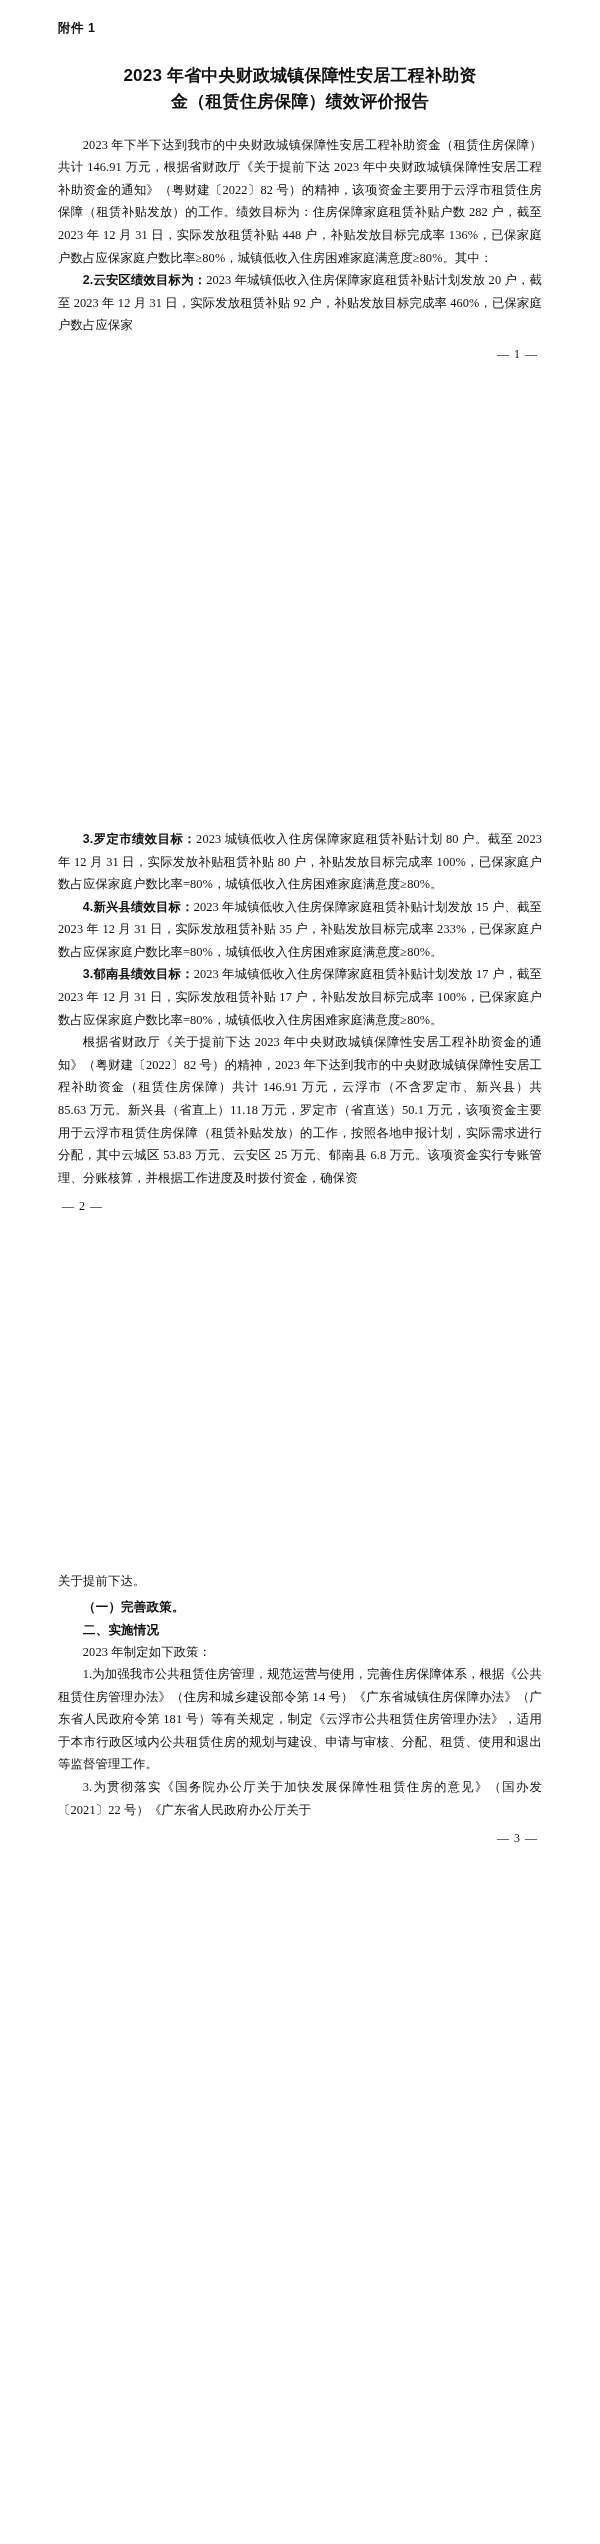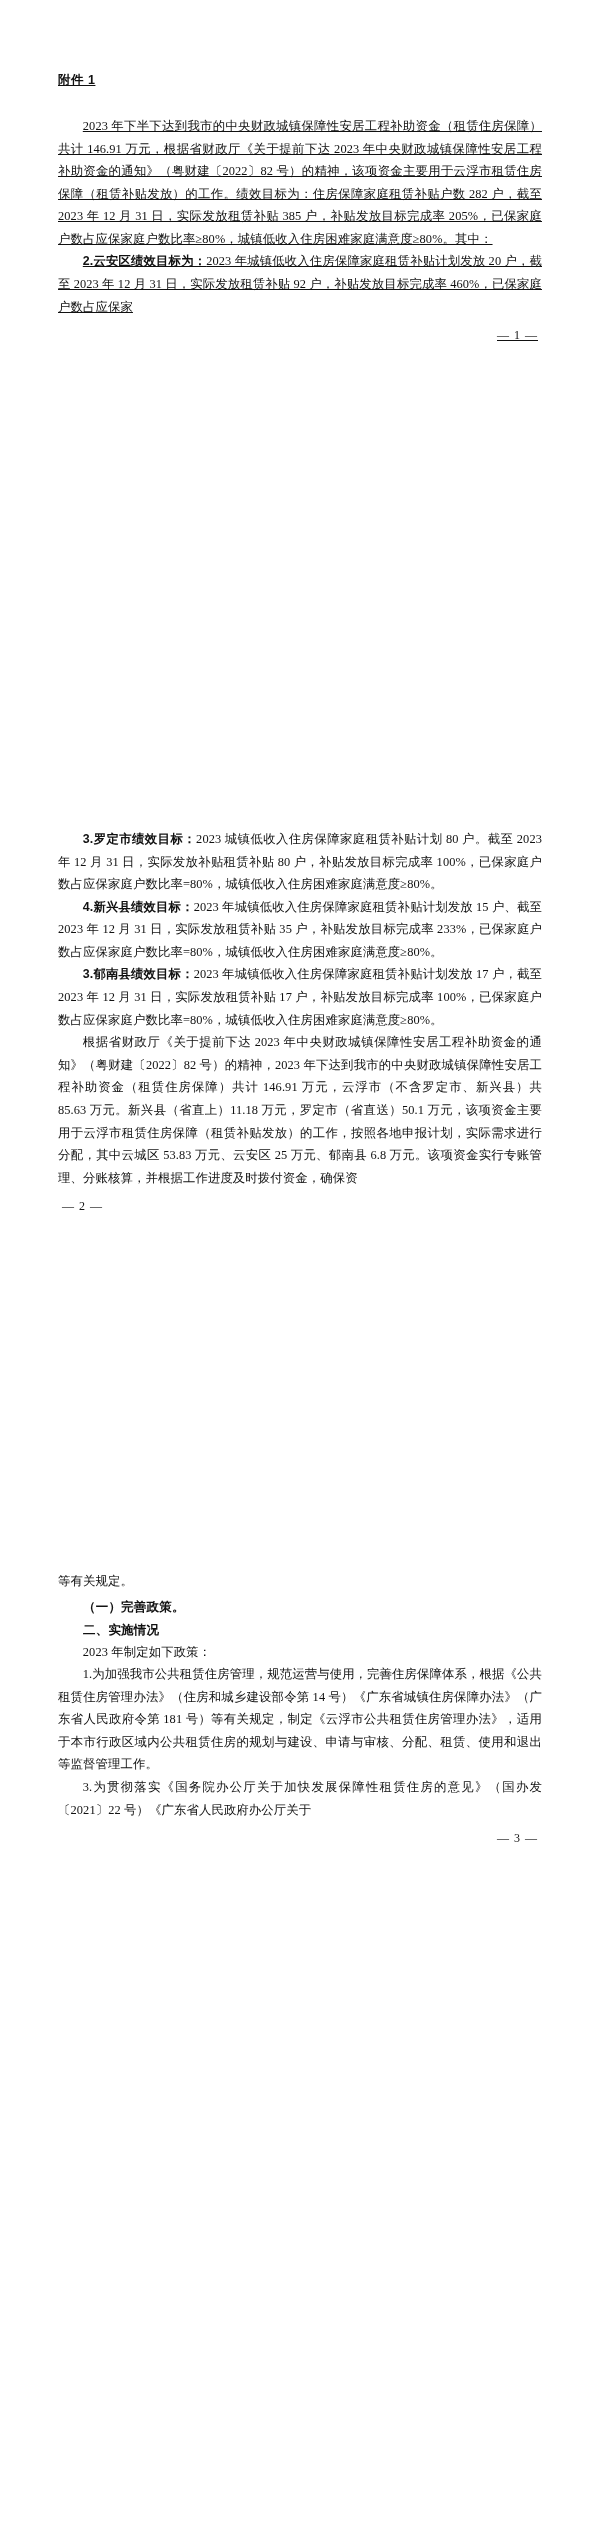--- a/index.html
+++ b/index.html
@@ -11,21 +11,21 @@
     width: 600px;
     font-family: "Liberation Serif", "DejaVu Serif", serif;
     color: #111111;
   }
   .page {
     width: 600px;
     box-sizing: border-box;
     position: relative;
   }
   
-  .page-1 { padding: 72px 58px 0 58px; height: 742px; text-decoration: underline; }
+  .page-1 { padding: 20px 58px 0 58px; height: 742px; }
   .page-2 { padding: 86px 58px 0 58px; height: 742px; }
   .page-3 { padding: 86px 58px 0 58px; height: 742px; }
 
   .attachment-label {
     font-family: "Liberation Sans", "DejaVu Sans", sans-serif;
     font-weight: bold;
     font-size: 12.5px;
     letter-spacing: 0.5px;
     margin-bottom: 26px;
   }
@@ -73,23 +73,27 @@
   }
   .page-num.right { text-align: right; padding-right: 4px; }
   .page-num.left  { text-align: left;  padding-left: 4px; }
 </style>
 </head>
 <body>
 
 <div class="page page-1">
   <div class="attachment-label">附件 1</div>
 
+  <h1 class="doc-title">
+    <span>2023 年省中央财政城镇保障性安居工程补助资</span><br>
+    <span>金（租赁住房保障）绩效评价报告</span>
+  </h1>
 
 
-  <p class="body">2023 年下半下达到我市的中央财政城镇保障性安居工程补助资金（租赁住房保障）共计 146.91 万元，根据省财政厅《关于提前下达 2023 年中央财政城镇保障性安居工程补助资金的通知》（粤财建〔2022〕82 号）的精神，该项资金主要用于云浮市租赁住房保障（租赁补贴发放）的工作。绩效目标为：住房保障家庭租赁补贴户数 282 户，截至 2023 年 12 月 31 日，实际发放租赁补贴 385 户，补贴发放目标完成率 205%，已保家庭户数占应保家庭户数比率≥80%，城镇低收入住房困难家庭满意度≥80%。其中：</p>
+  <p class="body">2023 年下半下达到我市的中央财政城镇保障性安居工程补助资金（租赁住房保障）共计 146.91 万元，根据省财政厅《关于提前下达 2023 年中央财政城镇保障性安居工程补助资金的通知》（粤财建〔2022〕82 号）的精神，该项资金主要用于云浮市租赁住房保障（租赁补贴发放）的工作。绩效目标为：住房保障家庭租赁补贴户数 282 户，截至 2023 年 12 月 31 日，实际发放租赁补贴 448 户，补贴发放目标完成率 136%，已保家庭户数占应保家庭户数比率≥80%，城镇低收入住房困难家庭满意度≥80%。其中：</p>
 
 
   <p class="body">
     <span class="bd">2.云安区绩效目标为：</span><span>2023 年城镇低收入住房保障家庭租赁补贴计划发放 20 户，截至 2023 年 12 月 31 日，实际发放租赁补贴 92 户，补贴发放目标完成率 460%，已保家庭户数占应保家</span>
   </p>
 
   <div class="page-num right">— 1 —</div>
 </div>
 
 <div class="page page-2">
@@ -105,21 +109,21 @@
   <p class="body">
     <span class="bd">3.郁南县绩效目标：</span><span>2023 年城镇低收入住房保障家庭租赁补贴计划发放 17 户，截至 2023 年 12 月 31 日，实际发放租赁补贴 17 户，补贴发放目标完成率 100%，已保家庭户数占应保家庭户数比率=80%，城镇低收入住房困难家庭满意度≥80%。</span>
   </p>
 
   <p class="body">根据省财政厅《关于提前下达 2023 年中央财政城镇保障性安居工程补助资金的通知》（粤财建〔2022〕82 号）的精神，2023 年下达到我市的中央财政城镇保障性安居工程补助资金（租赁住房保障）共计 146.91 万元，云浮市（不含罗定市、新兴县）共 85.63 万元。新兴县（省直上）11.18 万元，罗定市（省直送）50.1 万元，该项资金主要用于云浮市租赁住房保障（租赁补贴发放）的工作，按照各地申报计划，实际需求进行分配，其中云城区 53.83 万元、云安区 25 万元、郁南县 6.8 万元。该项资金实行专账管理、分账核算，并根据工作进度及时拨付资金，确保资</p>
 
   <div class="page-num left">— 2 —</div>
 </div>
 
 <div class="page page-3">
-  <p class="body noindent">等有关规定。</p>
+  <p class="body noindent">关于提前下达。</p>
 
 
   <div class="section-head">（一）完善政策。</div>
 
   <div class="section-head">二、实施情况</div>
 
   <p class="body">2023 年制定如下政策：</p>
 
   <p class="body">1.为加强我市公共租赁住房管理，规范运营与使用，完善住房保障体系，根据《公共租赁住房管理办法》（住房和城乡建设部令第 14 号）《广东省城镇住房保障办法》（广东省人民政府令第 181 号）等有关规定，制定《云浮市公共租赁住房管理办法》，适用于本市行政区域内公共租赁住房的规划与建设、申请与审核、分配、租赁、使用和退出等监督管理工作。</p>
 

